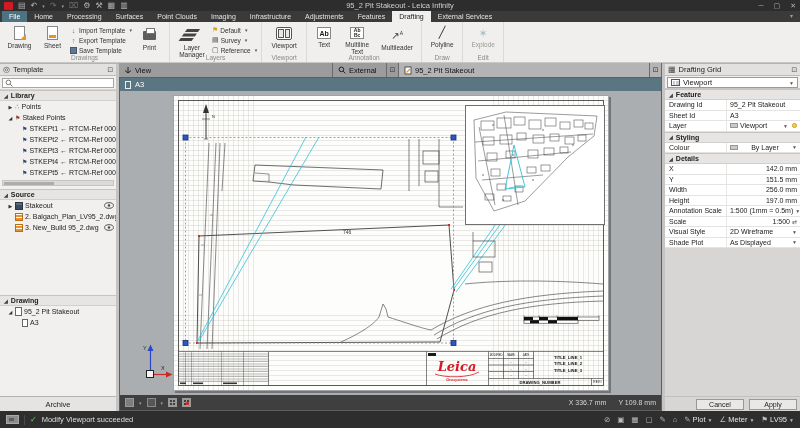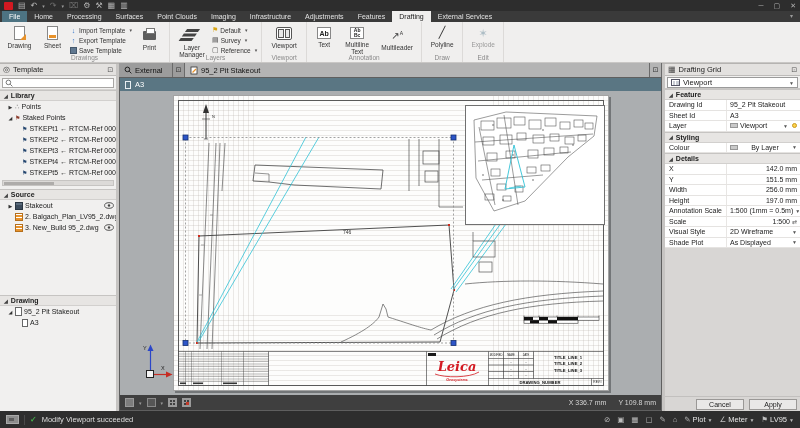--- a/index.html
+++ b/index.html
@@ -146,20 +146,21 @@
       <span class="qi">↶</span>
         <span class="qcar">▾</span>
       <span class="qi dim">↷</span>
         <span class="qcar">▾</span>
       <span class="qi dim">⌧</span>
       <span class="qi">⚙</span>
       <span class="qi">⚒</span>
       <span class="qi">▦</span>
       <span class="qi">▥</span>
     </div>
+    <div class="tb-title">95_2 Pit Stakeout - Leica Infinity</div>
     <div class="winbtns">
       <span>─</span>
       <span>▢</span>
       <span>✕</span>
     </div>
   </div>
 
   <div class="tabrow">
     <span class="rtab file">File</span>
     <span class="rtab">Home</span>
@@ -369,26 +370,35 @@
     </div>
     <div class="trow" style="padding-left:8px">
       <span class="tarrow">◢</span>
       <span class="i-doc"></span>
       <span>95_2 Pit Stakeout</span>
     </div>
     <div class="trow" style="padding-left:22px">
       <span class="i-doc small"></span>
       <span>A3</span>
     </div>
+    <div class="archivebtn">
+      <span>Archive</span>
+    </div>
   </div>
 
   <div class="split" style="left:116px"></div>
 
   <div class="center">
     <div class="ctabs">
+      <div class="ctab" style="width:214px">
+        <svg width="8" height="8">
+            <path d="M4,7 L4,1 M4,7 L1,4.5 M4,7 L7,4.5" stroke="#222" stroke-width="1" fill="none"></path>
+          </svg>
+        <span>View</span>
+      </div>
       <div class="ctab" style="width:54px">
         <svg width="8" height="8">
             <circle cx="3.4" cy="3.4" r="2.3" fill="none" stroke="#222" stroke-width="1"></circle>
             <path d="M5.2,5.2 L7.4,7.4" stroke="#222" stroke-width="1"></path>
           </svg>
         <span>External</span>
       </div>
       <div class="pinbox">⊡</div>
       <div class="ctab active" style="flex:1">
         <svg width="8" height="9">

